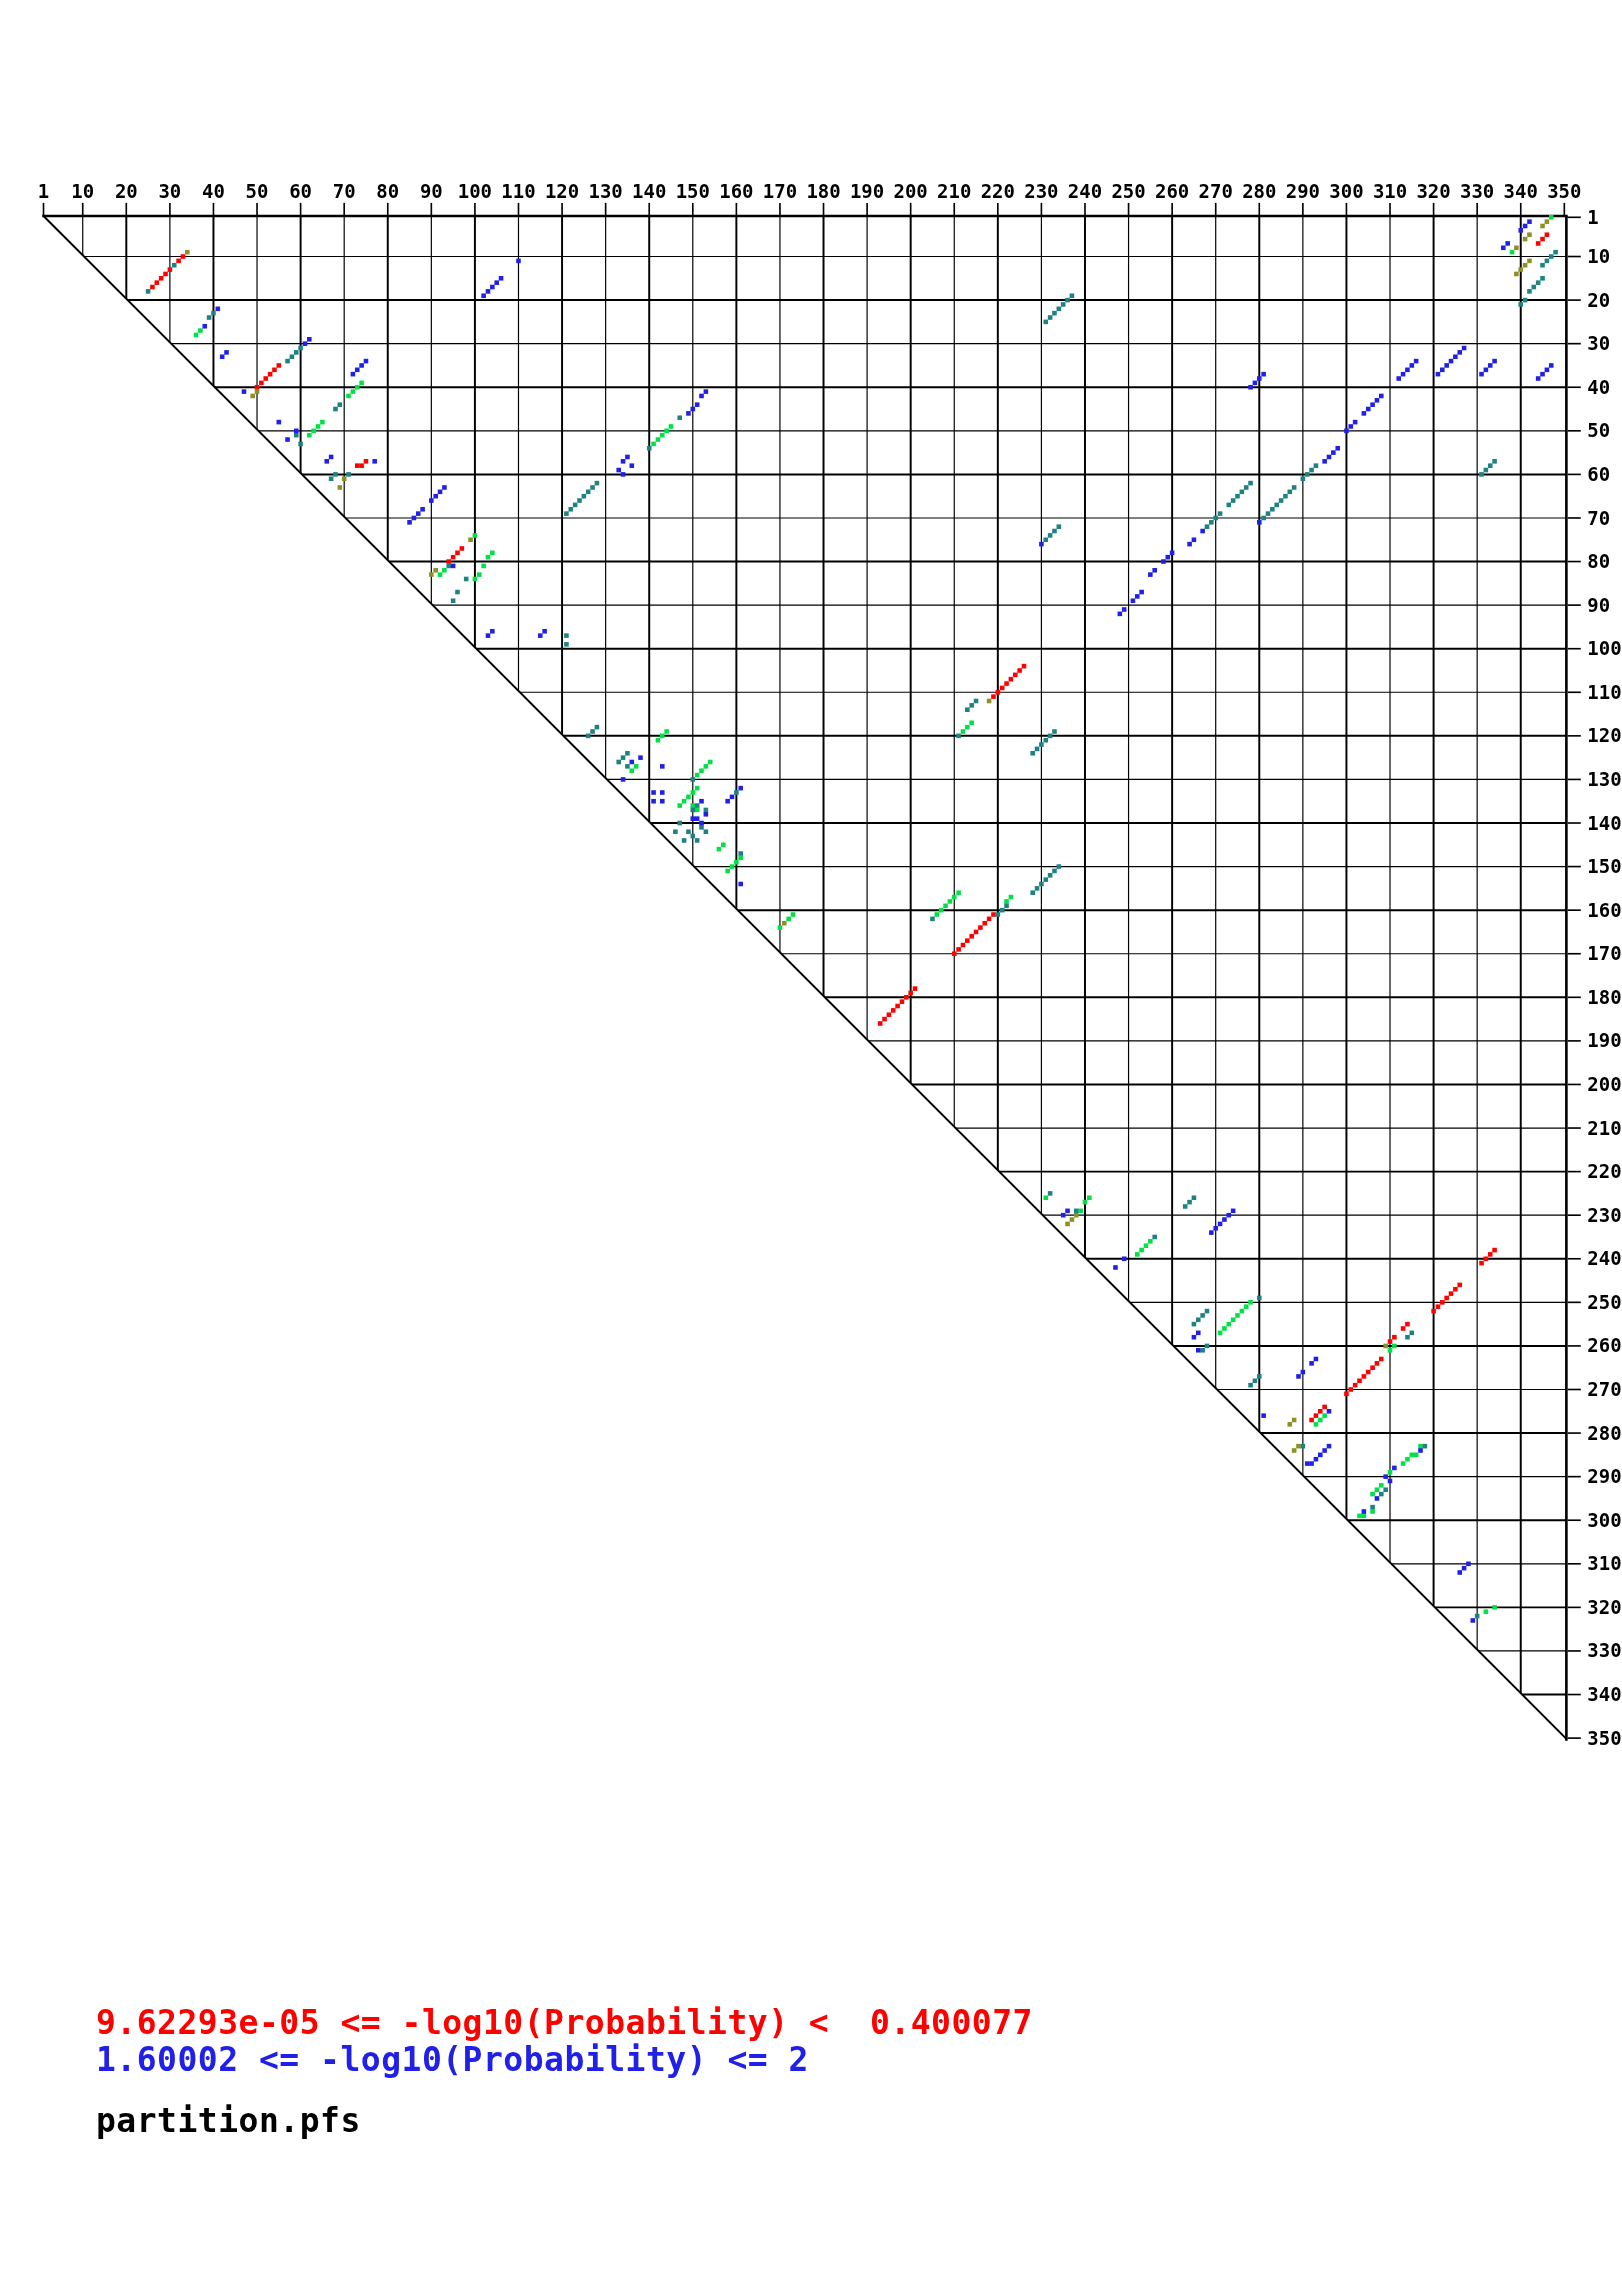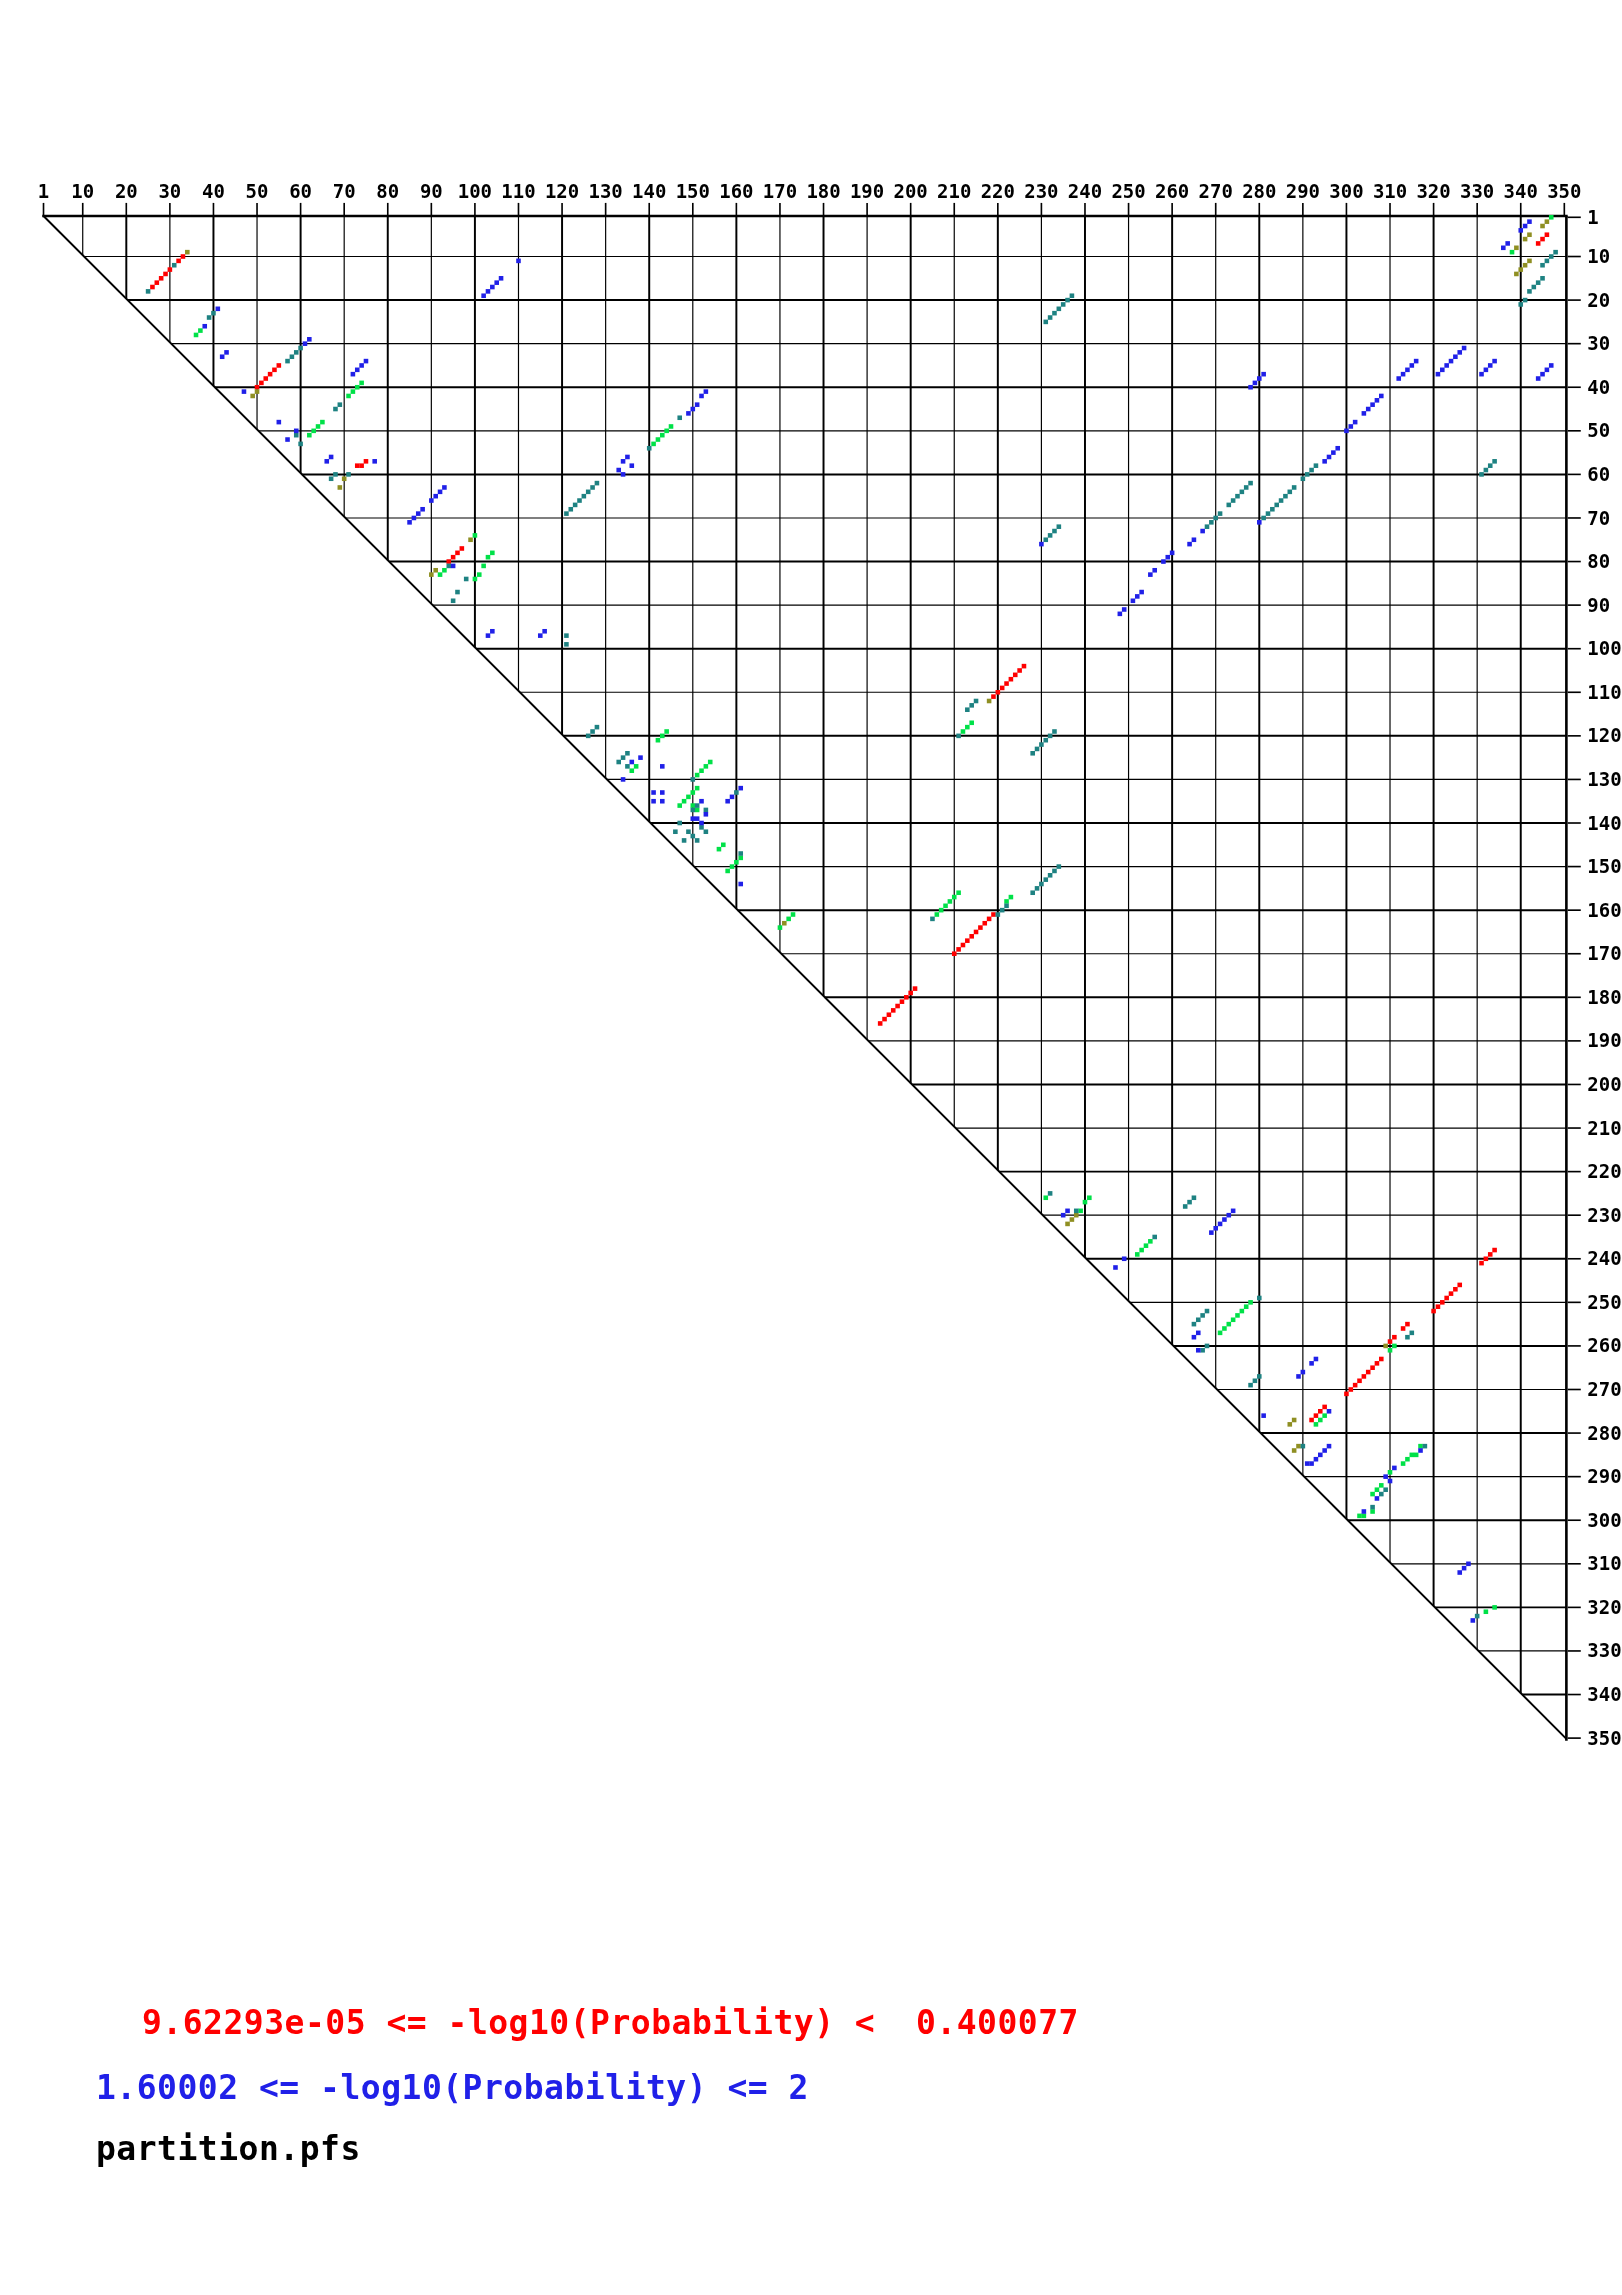--- a/index.html
+++ b/index.html
@@ -741,18 +741,18 @@
           <rect x="2080.98" y="2306.52" width="7" height="7"></rect>
           <rect x="2240.82" y="2386.44" width="7" height="7"></rect>
           <rect x="2234.16" y="2393.1" width="7" height="7"></rect>
           <rect x="2227.5" y="2399.76" width="7" height="7"></rect>
           <rect x="2247.48" y="2473.02" width="7" height="7"></rect>
         </g>
       </g>
     </svg>
 
   <div class="legend">
-    <div class="legend-line" style="color: rgb(255, 0, 0); margin-left: 46px;">9.62293e-05 &lt;= -log10(Probability) &lt;  0.400077</div>
-    <div class="legend-line" style="color: rgb(32, 32, 232); margin-top: 28px;">1.60002 &lt;= -log10(Probability) &lt;= 2</div>
+    <div class="legend-line" style="color: rgb(255, 0, 0);">9.62293e-05 &lt;= -log10(Probability) &lt;  0.400077</div>
+    <div class="legend-line" style="color: rgb(32, 32, 232);">1.60002 &lt;= -log10(Probability) &lt;= 2</div>
     <div class="legend-line filename">partition.pfs</div>
   </div>
 </div>
 
 
 </body></html>

